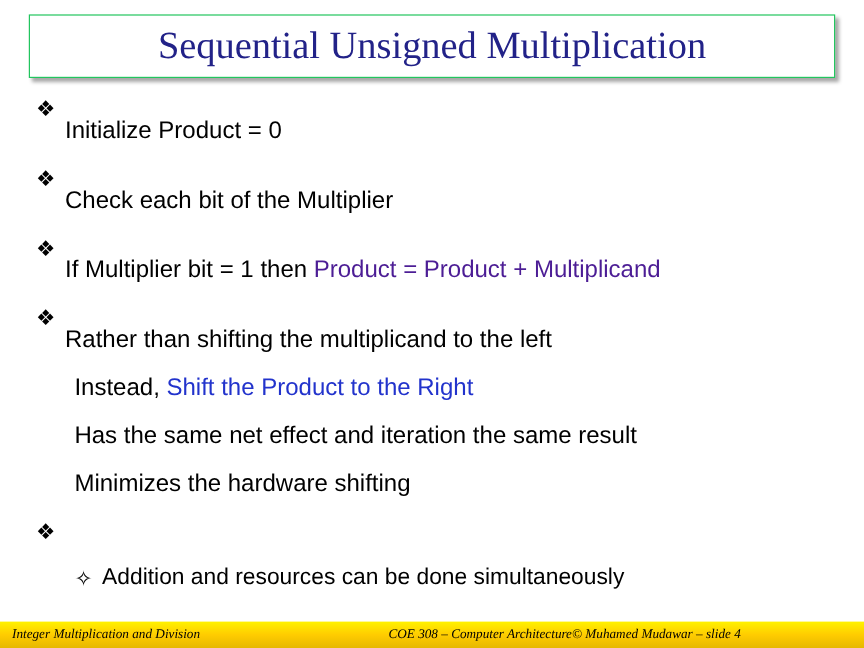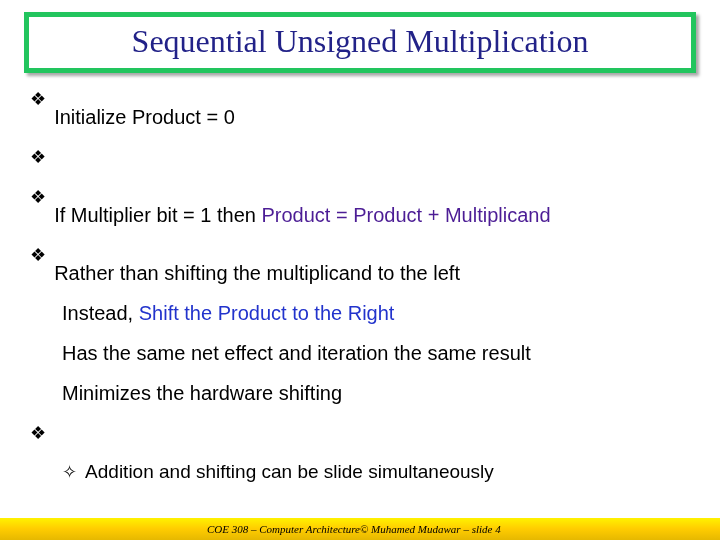--- a/index.html
+++ b/index.html
@@ -6,21 +6,21 @@
   body {
     width: 720px;
     height: 540px;
     background: #ffffff;
     font-family: Arial, "Helvetica Neue", Helvetica, sans-serif;
     position: relative;
     overflow: hidden;
   }
   .title-box {
     margin: 12px 24px 0 24px;
-    border: 5px solid #22c55e;
+    border: 1px solid #22c55e;
     box-shadow: 3px 3px 3px rgba(0,0,0,0.35);
     background: #ffffff;
     padding: 6px 10px 8px 10px;
     text-align: center;
   }
   .title-box h1 {
     font-family: "Comic Sans MS", "Comic Sans", cursive;
     color: #222288;
     font-size: 32px;
     font-weight: normal;
@@ -97,20 +97,21 @@
 
 <div class="content">
 
   <div class="bullet">
     <span class="mark">❖</span>
     <span class="txt">Initialize Product = 0</span>
   </div>
 
   <div class="bullet">
     <span class="mark">❖</span>
+    <span class="txt">Check each bit of the Multiplier</span>
   </div>
 
   <div class="bullet">
     <span class="mark">❖</span>
     <span class="txt">
       <span>If Multiplier bit = 1 then </span><span class="red">Product = Product + Multiplicand</span>
     </span>
   </div>
 
   <div class="bullet">
@@ -125,21 +126,22 @@
   <div class="sub">Has the same net effect and iteration the same result</div>
 
   <div class="sub">Minimizes the hardware shifting</div>
 
   <div class="bullet">
     <span class="mark">❖</span>
   </div>
 
   <div class="sub2">
     <span class="mark2">✧</span>
-    <span>Addition and shifting can be slide simultaneously</span>
+    <span>Addition and resources can be done simultaneously</span>
   </div>
 
 </div>
 
 <div class="footer">
+  <div class="fl">Integer Multiplication and Division</div>
   <div class="fc">COE 308 – Computer Architecture</div>
   <div class="fr">© Muhamed Mudawar – slide 4</div>
 </div>
 
 </body></html>

